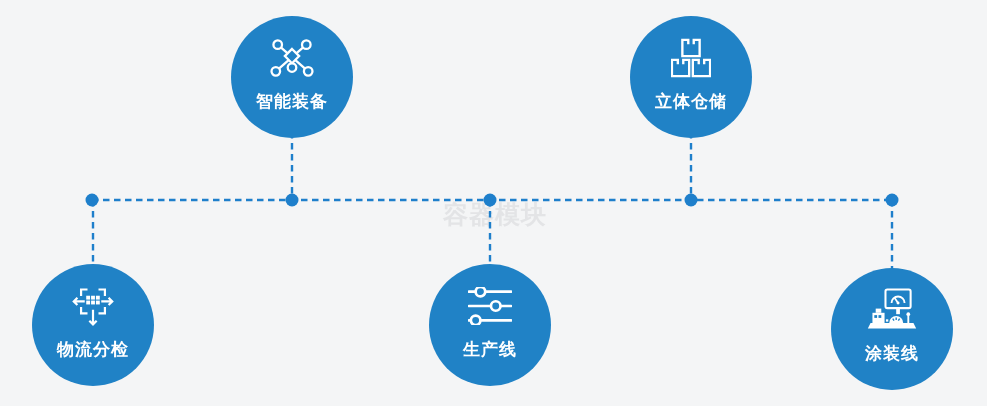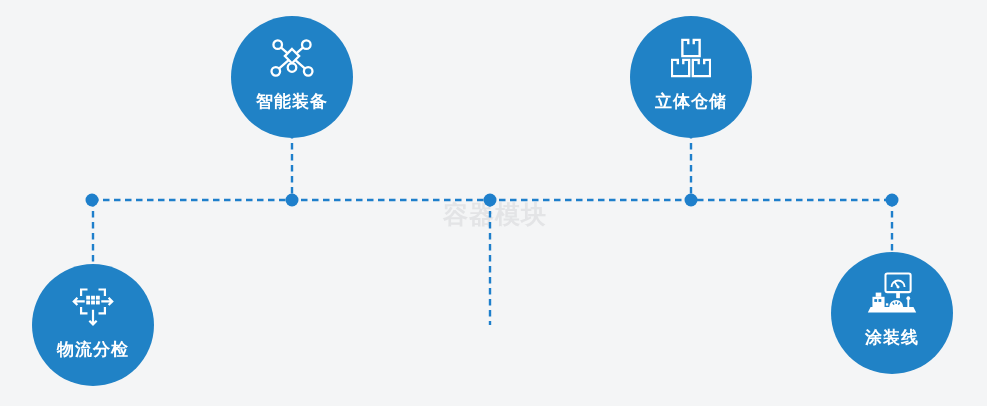--- a/index.html
+++ b/index.html
@@ -24,21 +24,21 @@
   .node .icon{height:44px;display:flex;align-items:center;justify-content:center;}
   .node .label{
     margin-top:12px;color:var(--label-text,#fff);
     font-size:17px;font-weight:bold;letter-spacing:1px;
     line-height:18px;white-space:nowrap;
   }
   .n-smart{left:231px;top:16px;}
   .n-ware{left:630px;top:16px;}
   .n-sort{left:32px;top:264px;}
   .n-prod{left:429px;top:264px;}
-  .n-paint{left:831px;top:252px;align-items:center;}
+  .n-paint{left:831px;top:268px;align-items:center;}
   .ic{stroke:#fff;fill:none;}
   .ic-fill{fill:#fff;stroke:none;}
   .ic-blue{fill:var(--node-fill,#2082c6);}
 </style>
 </head>
 <body>
 
 <div class="stage">
 
   <div class="watermark">容器模块</div>
@@ -109,20 +109,33 @@
           <rect x="27.2" y="12.8" width="4.2" height="4.2"></rect>
           <rect x="16.6" y="18.1" width="4.2" height="4.2"></rect>
           <rect x="21.9" y="18.1" width="4.2" height="4.2"></rect>
           <rect x="27.2" y="18.1" width="4.2" height="4.2"></rect>
         </g>
       </svg>
     </span>
     <span class="label">物流分检</span>
   </div>
 
+  <div class="node n-prod">
+    <span class="icon">
+      <svg width="44" height="38" viewBox="0 0 46 38">
+        <g class="ic" stroke-width="2.8" stroke-linecap="round">
+          <path d="M1 4 H45 M1 19 H45 M1 34 H45"></path>
+          <circle class="ic-blue" cx="13" cy="4" r="5"></circle>
+          <circle class="ic-blue" cx="29" cy="19" r="5"></circle>
+          <circle class="ic-blue" cx="8" cy="34" r="5"></circle>
+        </g>
+      </svg>
+    </span>
+    <span class="label">生产线</span>
+  </div>
 
   <div class="node n-paint">
     <span class="icon">
       <svg width="54" height="44" viewBox="0 0 58 46">
         <rect class="ic" x="22" y="1" width="27" height="20" rx="2" stroke-width="2.2"></rect>
         <path class="ic" d="M28.5 15.5 A 7 7 0 0 1 42.5 15.5" stroke-width="2"></path>
         <path class="ic" d="M35.5 15.5 L31.5 9.5" stroke-width="1.8"></path>
         <g class="ic-fill">
           <circle cx="35.5" cy="15.5" r="1.6"></circle>
           <rect x="33.5" y="21" width="4" height="6.5"></rect>

